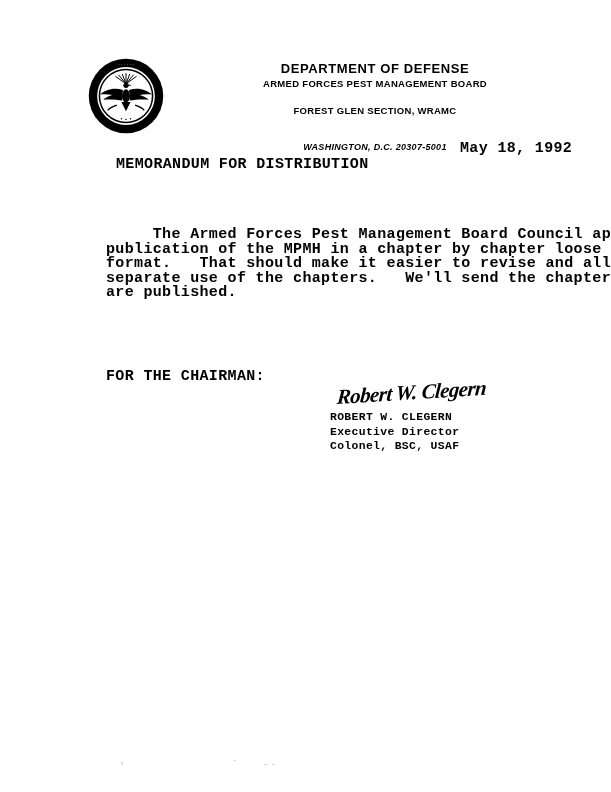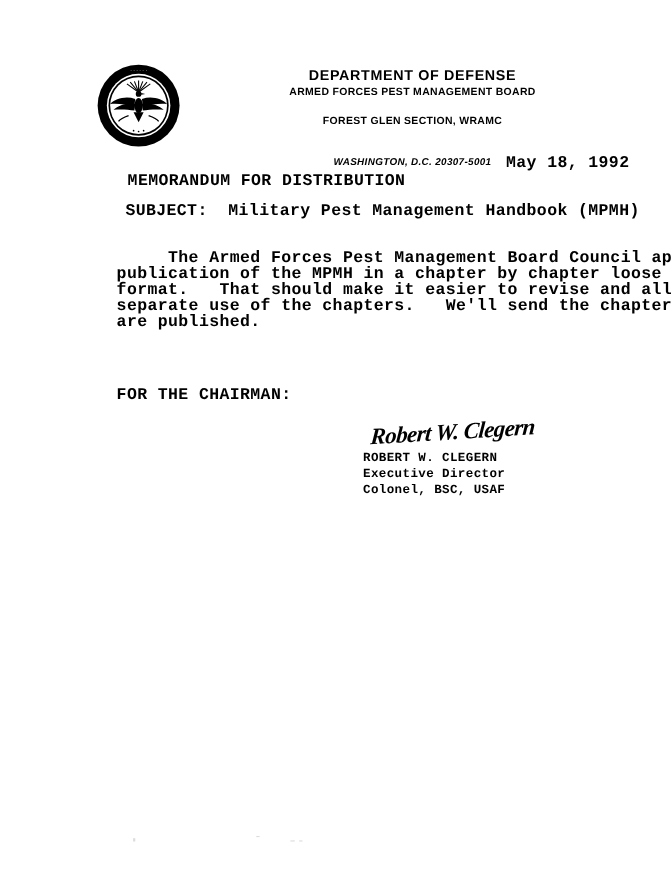--- a/index.html
+++ b/index.html
@@ -117,21 +117,21 @@
     left: 106px;
     top: 302px;
   }
   .para-2 .italic-run {
     font-style: italic;
   }
 
   .for-chairman {
     position: absolute;
     left: 106px;
-    top: 353px;
+    top: 370px;
   }
 
   
   .sig-area {
     position: absolute;
     left: 330px;
     top: 385px;
     width: 250px;
   }
   .signature-script {
@@ -222,21 +222,20 @@
       <div class="dod-line-3">FOREST GLEN SECTION, WRAMC</div>
       <div class="dod-line-4">WASHINGTON, D.C. 20307-5001</div>
     </div>
 
   </div>
 
   <div class="mono date-line">May 18, 1992</div>
 
   <div class="mono memo-to">MEMORANDUM FOR DISTRIBUTION</div>
 
-  <div class="mono subject-line">SUBJECT:  Military Pest Management Handbook (MPMH)</div>
 
   <div class="mono para-1">     The Armed Forces Pest Management Board Council approved the
 publication of the MPMH in a chapter by chapter loose leaf
 format.   That should make it easier to revise and allow
 separate use of the chapters.   We'll send the chapters as they
 are published.</div>
 
 
   <div class="mono for-chairman">FOR THE CHAIRMAN:</div>
 

